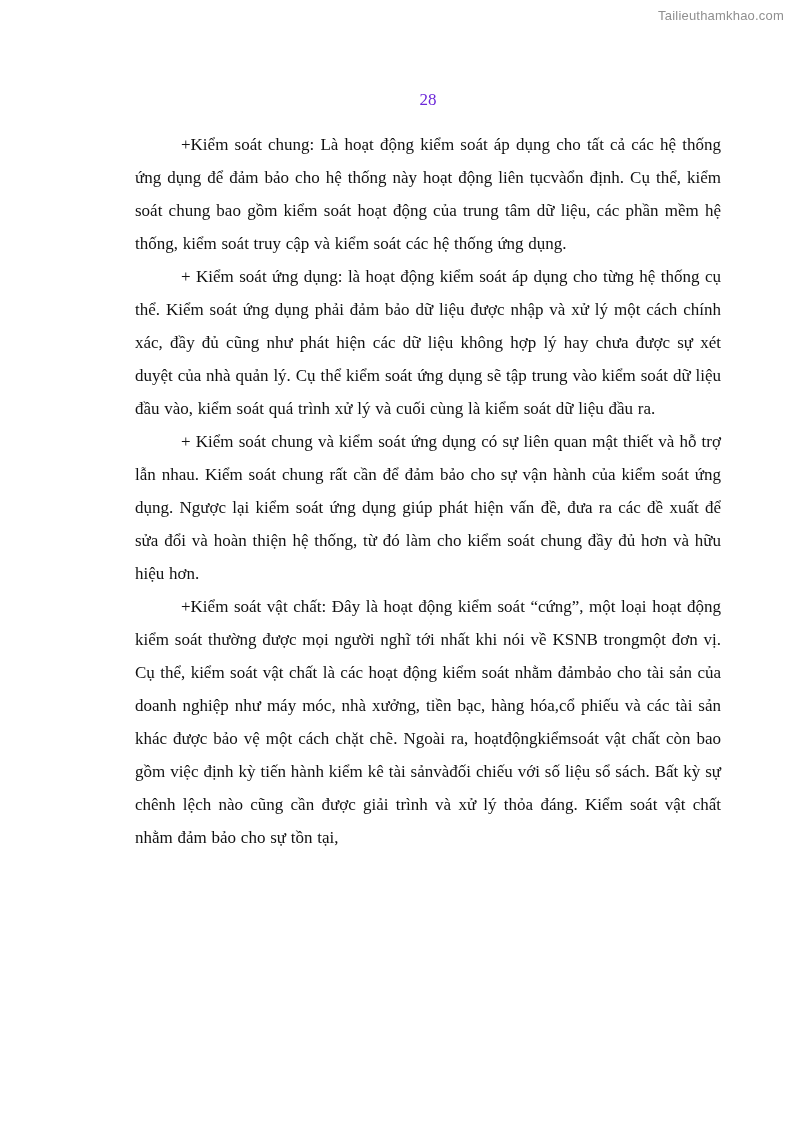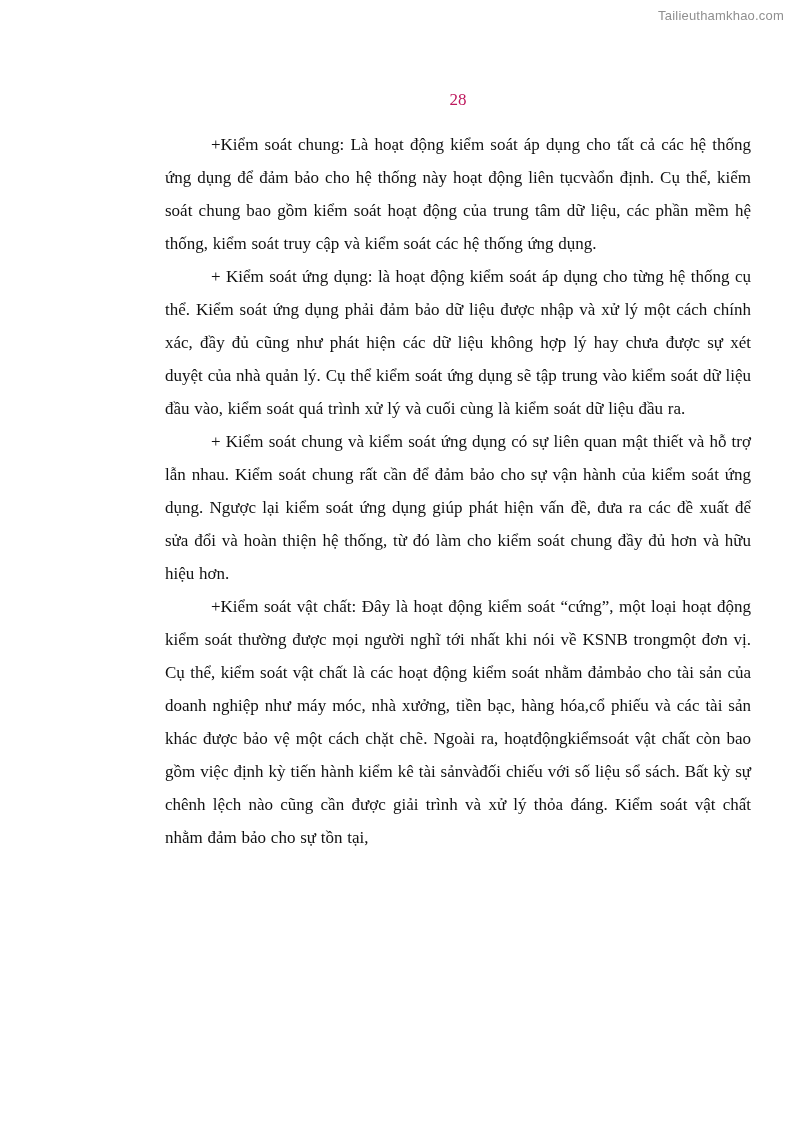--- a/index.html
+++ b/index.html
@@ -12,39 +12,38 @@
     height: 1123px;
     position: relative;
     overflow: hidden;
     font-family: "Liberation Serif", serif;
     color: #111111;
   }
   .page {
     position: absolute;
     inset: 0;
     background: #ffffff;
-    margin-left: 30px;
   }
   .watermark {
     position: absolute;
     top: 8px;
     right: 10px;
     font-family: "Liberation Sans", sans-serif;
     font-size: 13px;
     color: #8f8f8f;
     letter-spacing: 0.2px;
   }
   .page-number {
     position: absolute;
     top: 90px;
     left: 135px;
     width: 586px;
     text-align: center;
     font-size: 17px;
-    color: #be185d;
+    color: #6d28d9;
   }
   .document-body {
     position: absolute;
     top: 128px;
     left: 135px;
     width: 586px;
   }
   .para {
     margin: 0;
     font-size: 17px;

